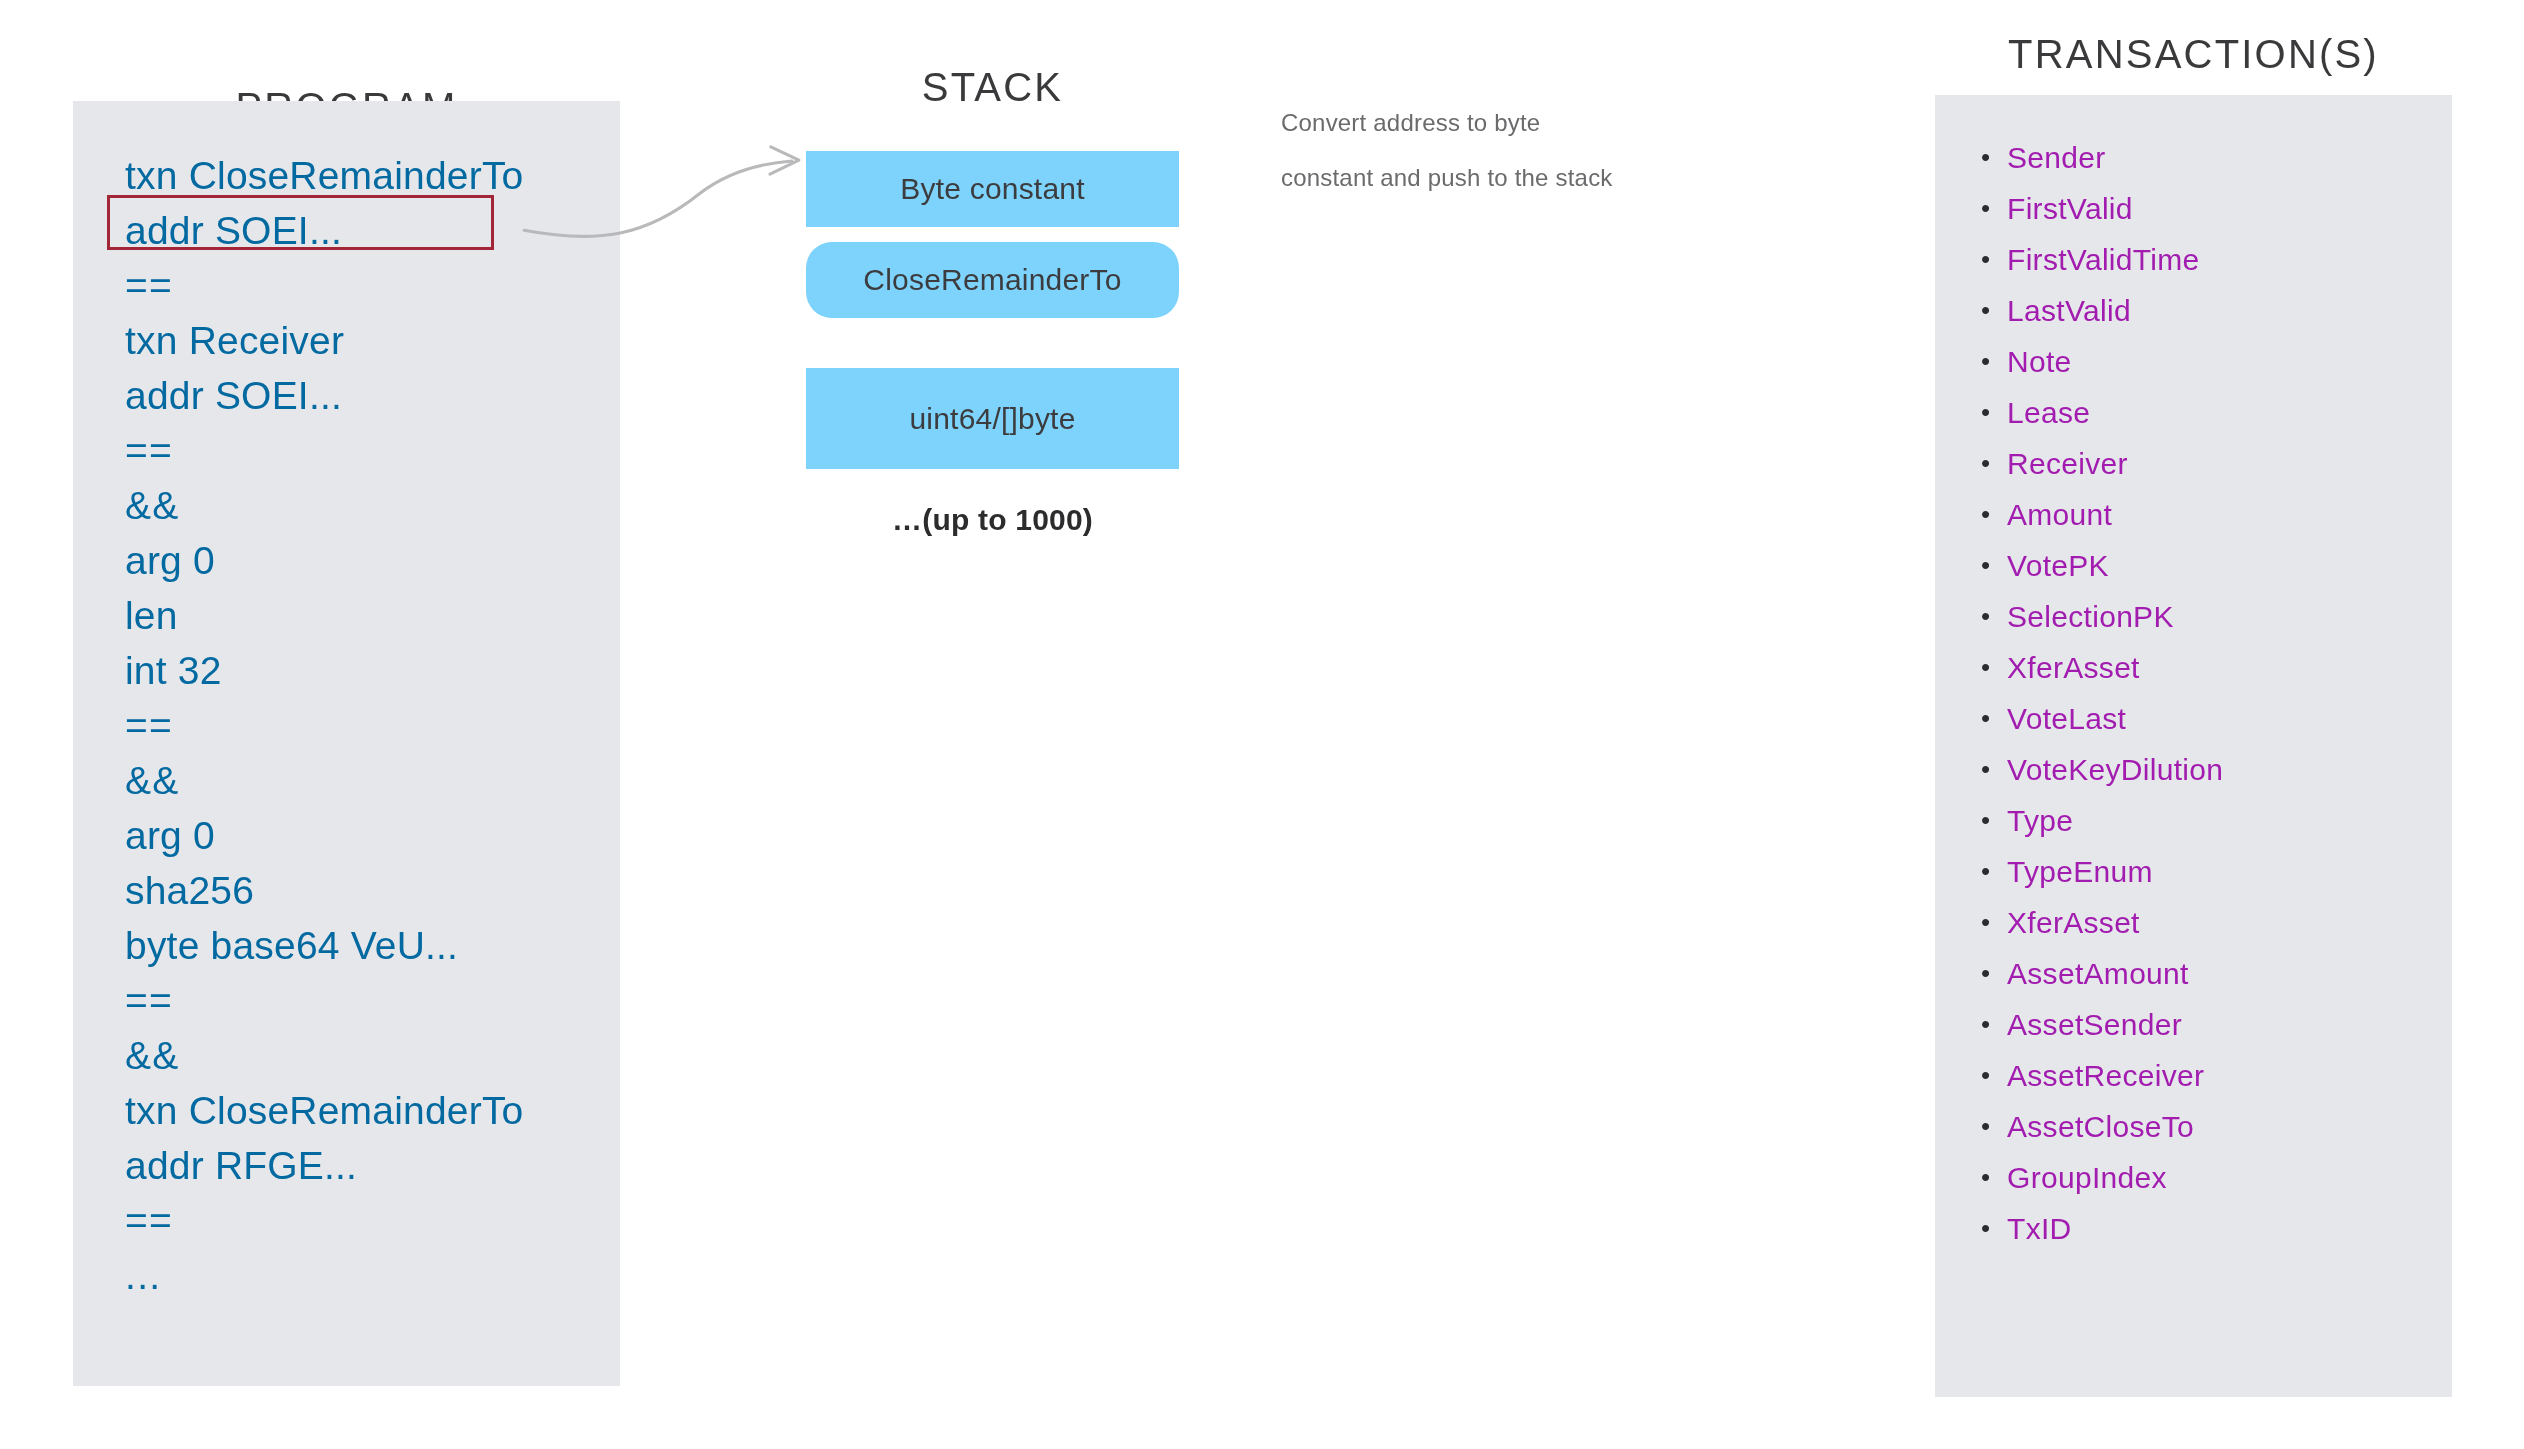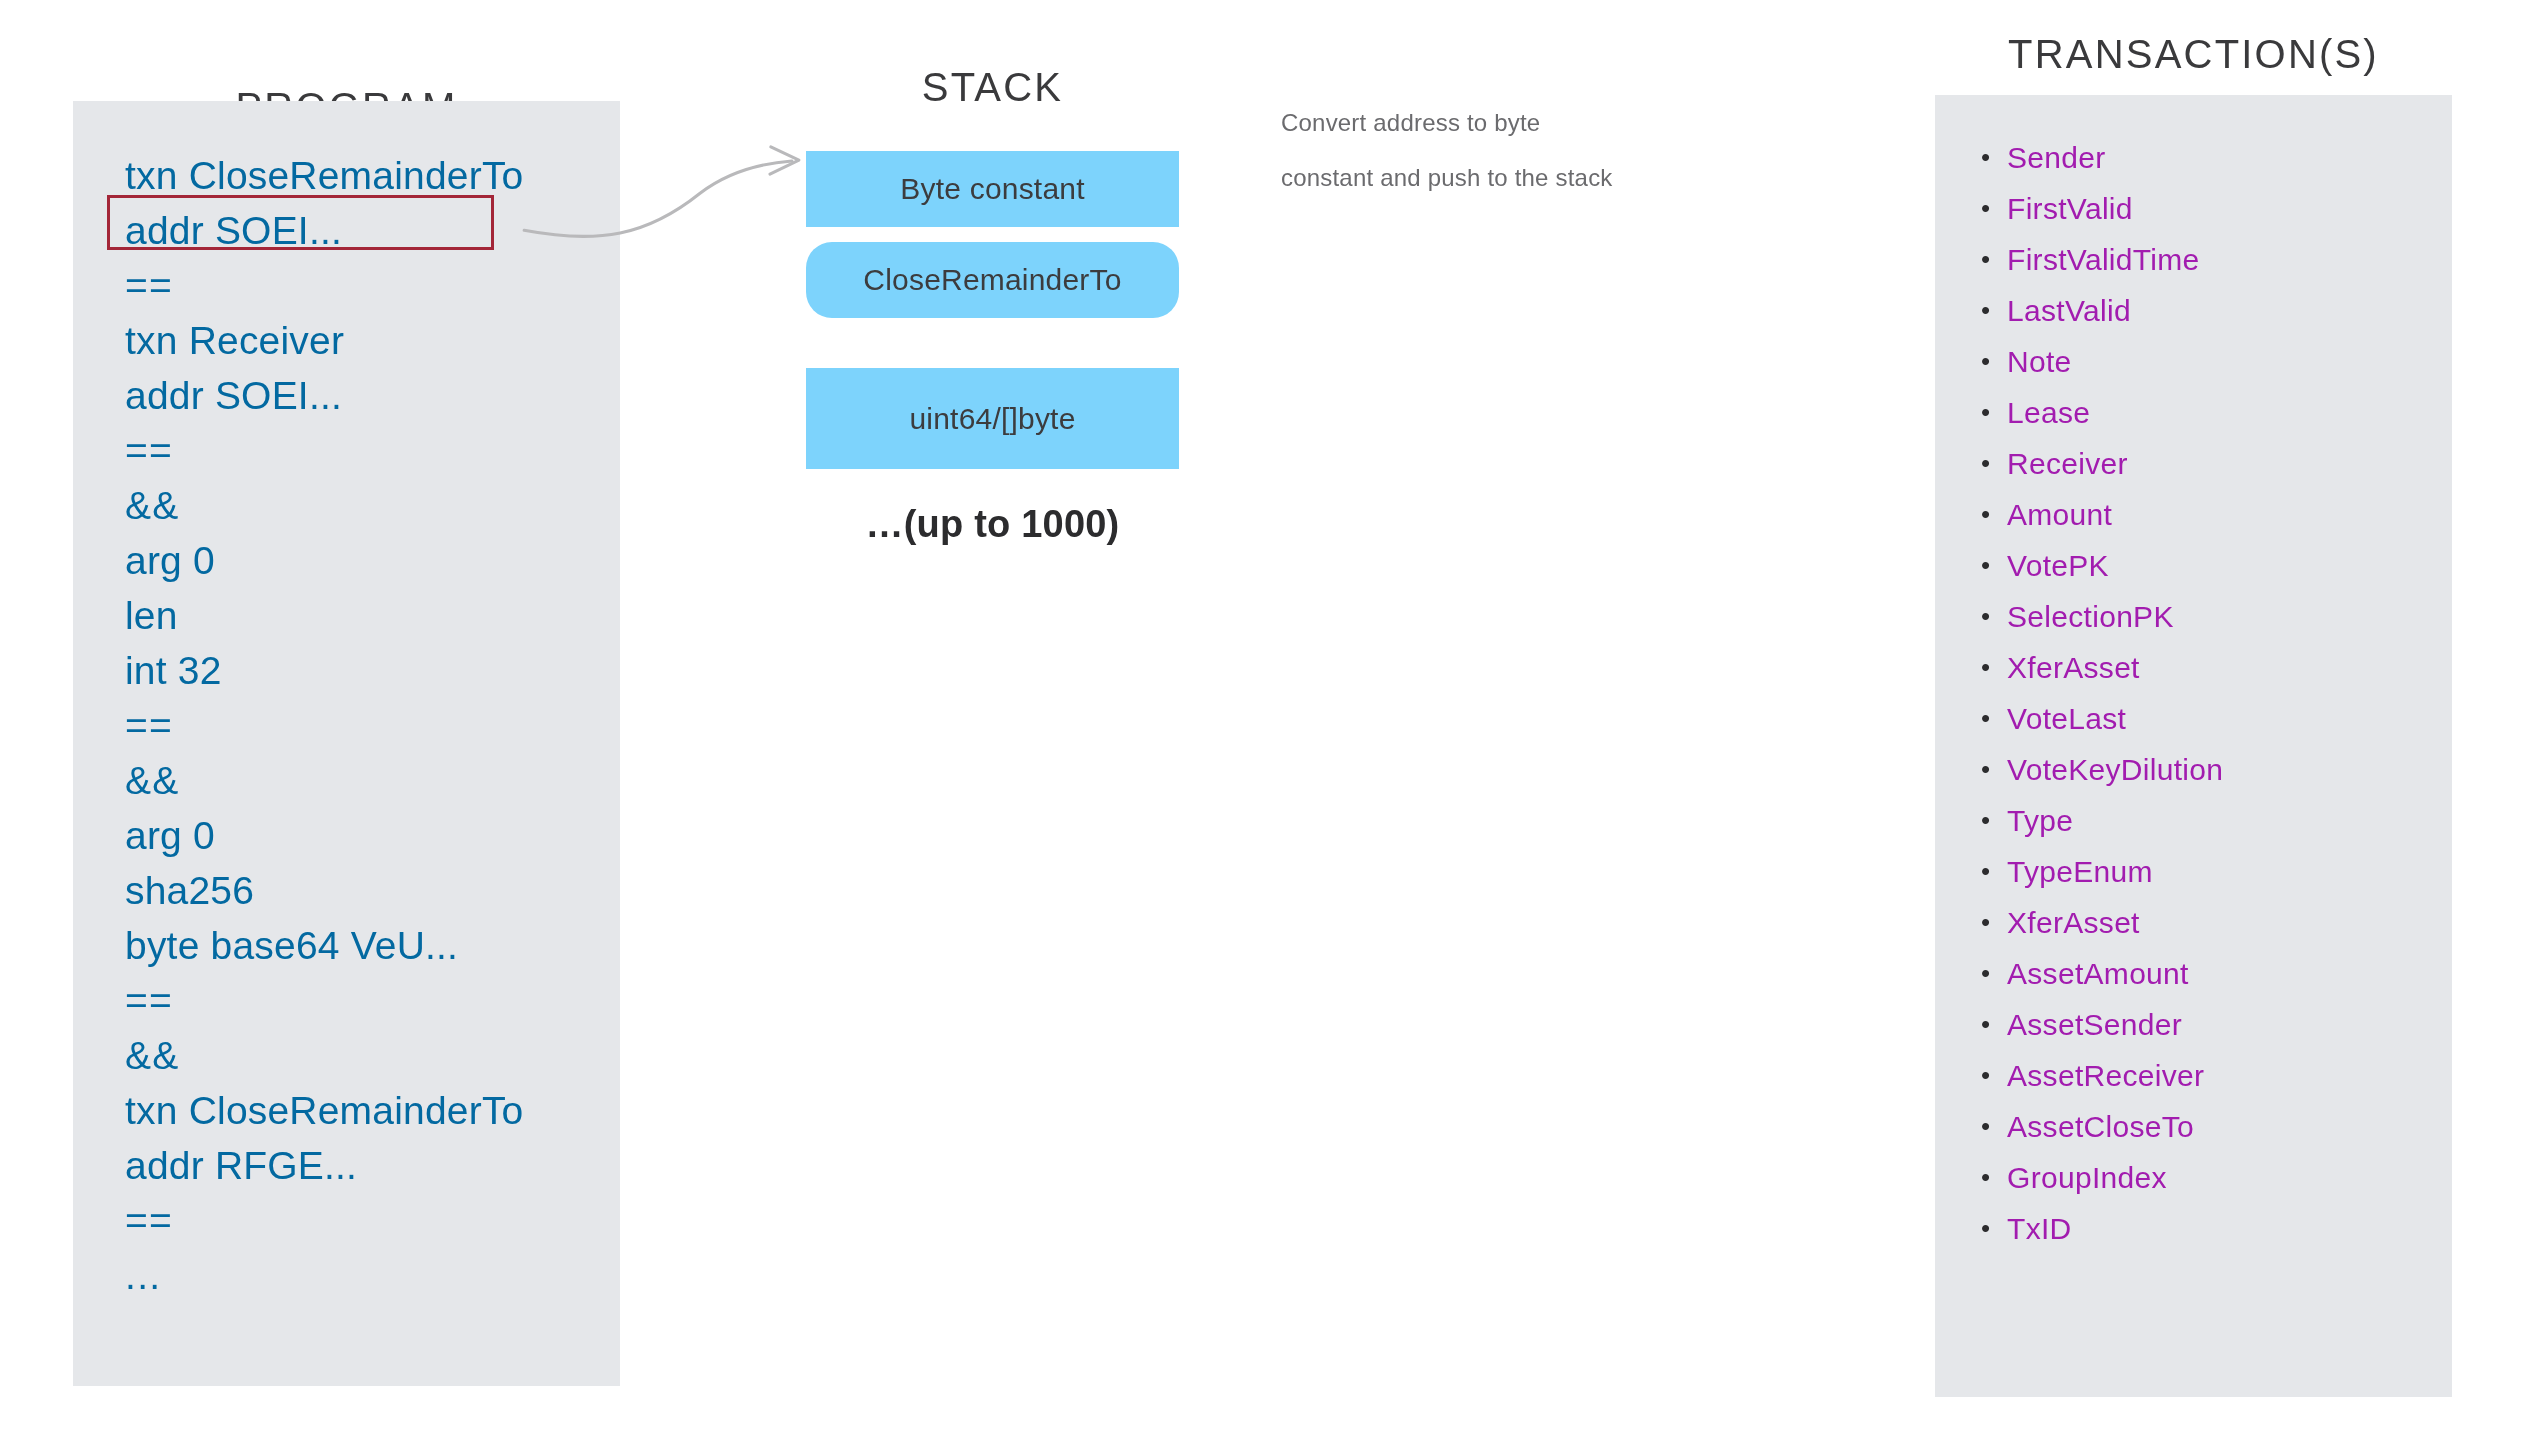--- a/index.html
+++ b/index.html
@@ -102,21 +102,21 @@
   #stack-box-0 { top: 151px; height: 76px; }
   #stack-box-1 { top: 242px; height: 76px; border-radius: 26px; }
   #stack-box-2 { top: 368px; height: 101px; }
 
   #stack-more {
     position: absolute;
     left: 806px;
     top: 503px;
     width: 373px;
     text-align: center;
-    font-size: 38px;
+    font-size: 30px;
     font-weight: 700;
     color: #2c2c2e;
     letter-spacing: 0.2px;
     white-space: nowrap;
   }
 
   
   #connector {
     position: absolute;
     left: 493px;

